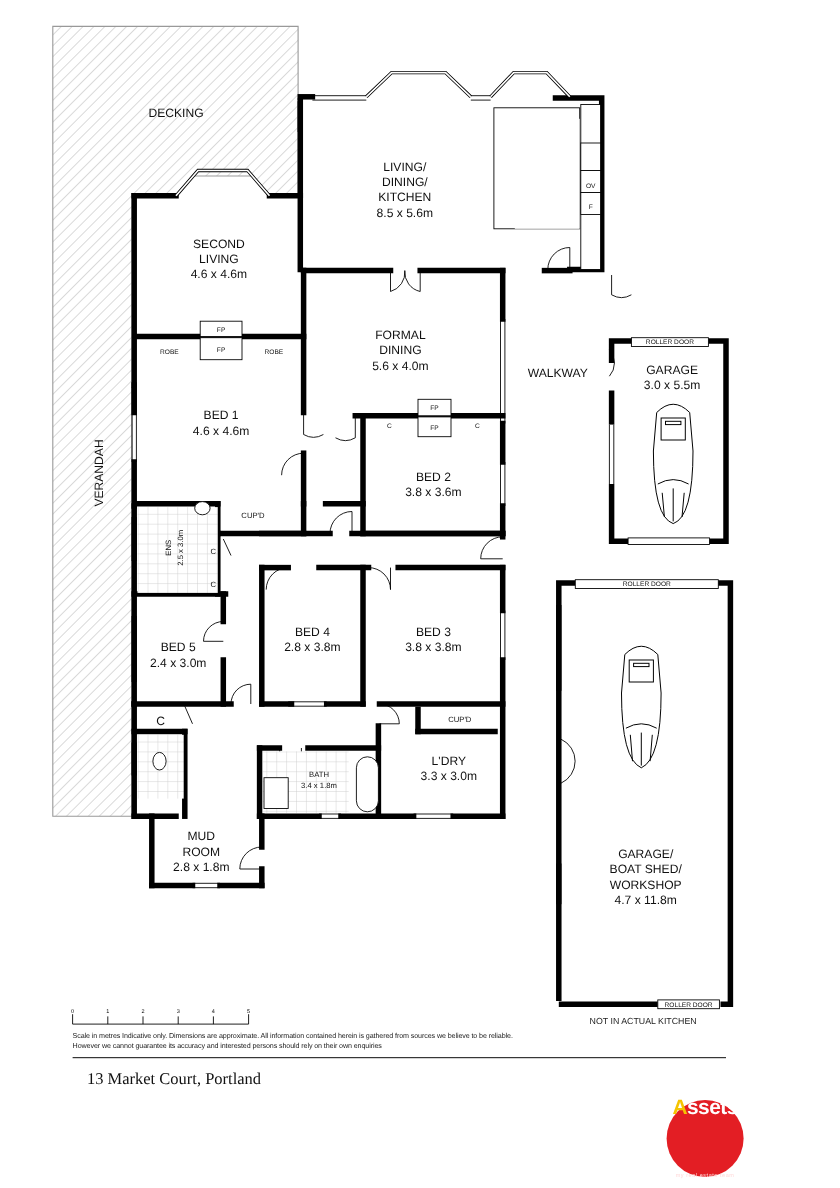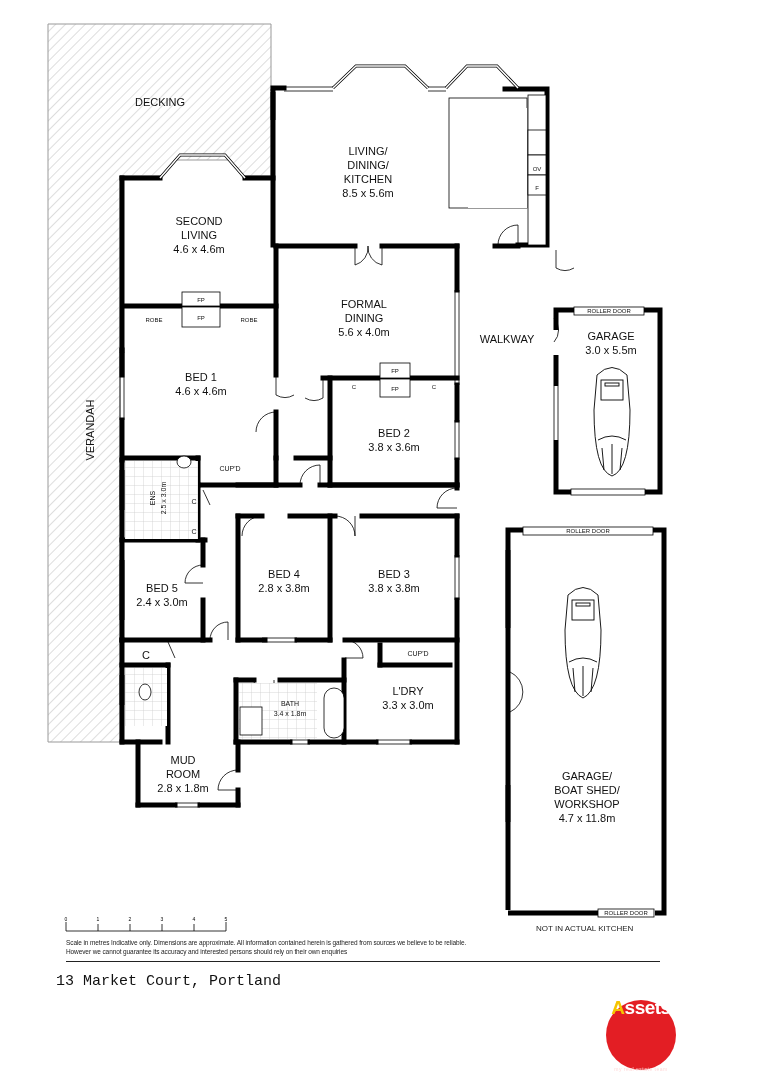--- a/index.html
+++ b/index.html
@@ -2,21 +2,21 @@
 <html><head>
 <meta charset="utf-8">
 <style>
   html,body{margin:0;padding:0;background:#fff;}
   body{width:764px;height:1080px;position:relative;overflow:hidden;font-family:"Liberation Sans",sans-serif;color:#000;}
   #plan{position:absolute;left:0;top:0;width:764px;height:1080px;}
   .lbl{font-family:"Liberation Sans",sans-serif;font-size:11px;text-anchor:middle;fill:#111;}
   .sm{font-size:7px;}
   .xs{font-size:6px;}
   .disclaimer{position:absolute;left:66px;top:939px;width:420px;font-size:6.5px;line-height:8.5px;color:#222;letter-spacing:-0.1px;}
-  .address{position:absolute;left:56px;top:973px;font-family:Liberation Mono, monospace;font-size:15px;color:#111;}
+  .address{position:absolute;left:79px;top:973px;font-family:Liberation Serif, serif;font-size:15px;color:#111;}
   .rule{position:absolute;left:66px;top:961px;width:594px;height:1px;background:#222;}
   .logo{position:absolute;left:606px;top:1000px;width:70px;height:70px;border-radius:50%;background:#e31e24;display:flex;flex-direction:column;align-items:center;justify-content:center;gap:47px;}
   .logo-word{color:#fff;font-size:19px;font-weight:bold;letter-spacing:-0.5px;line-height:18px;}
   .logo-word .a{color:#f5c400;}
   .logo-tag{color:#ffd9d9;font-size:5px;letter-spacing:0.5px;margin-top:2px;}
   .not-actual{position:absolute;left:536px;top:924px;font-size:8px;color:#222;}
 </style>
 </head>
 <body>
 

